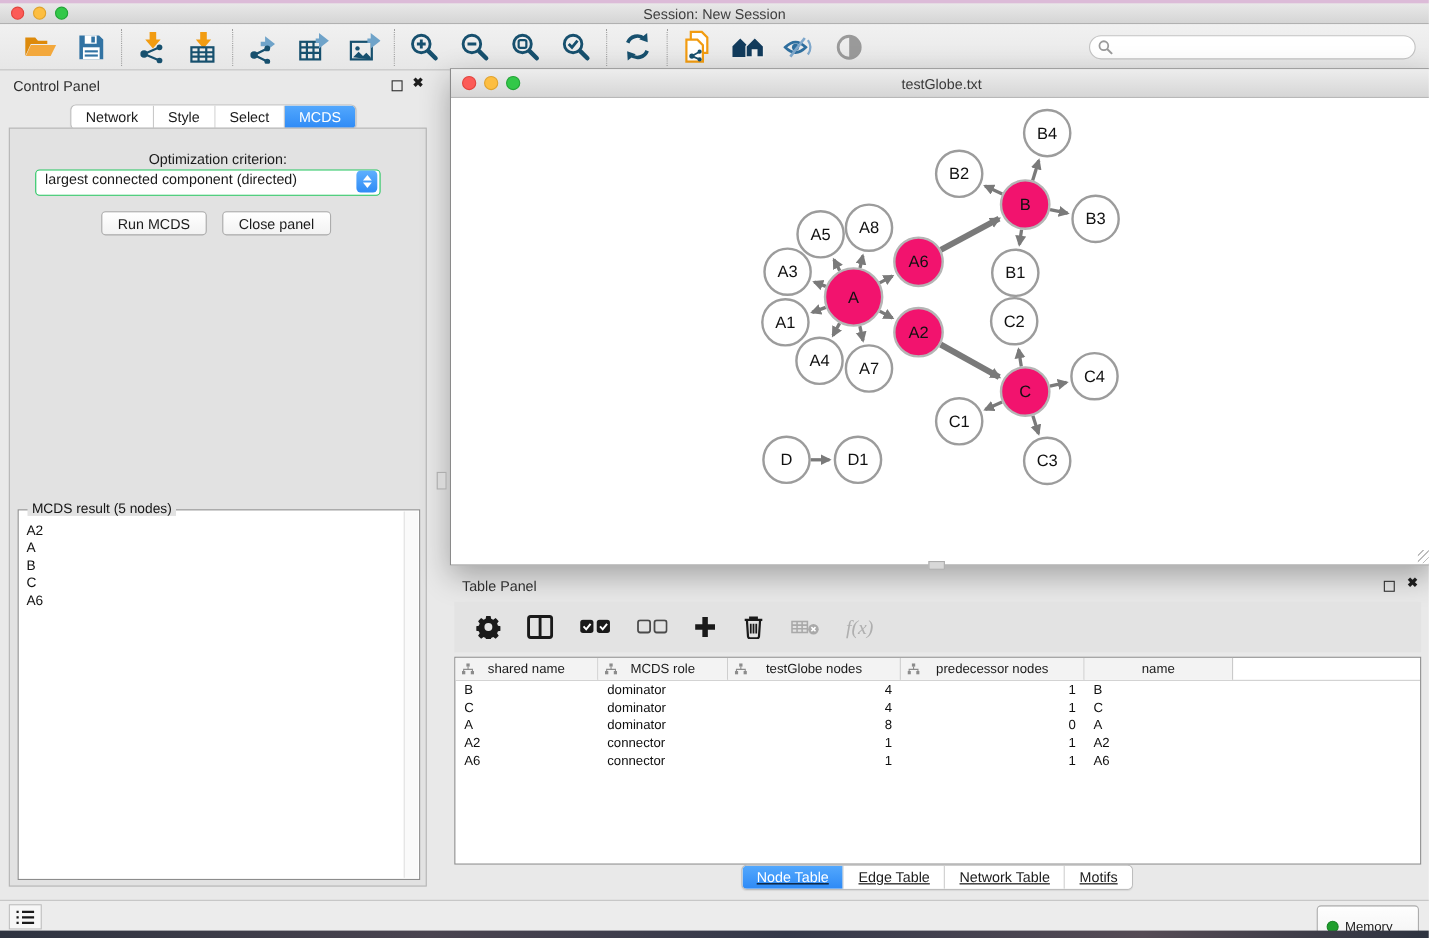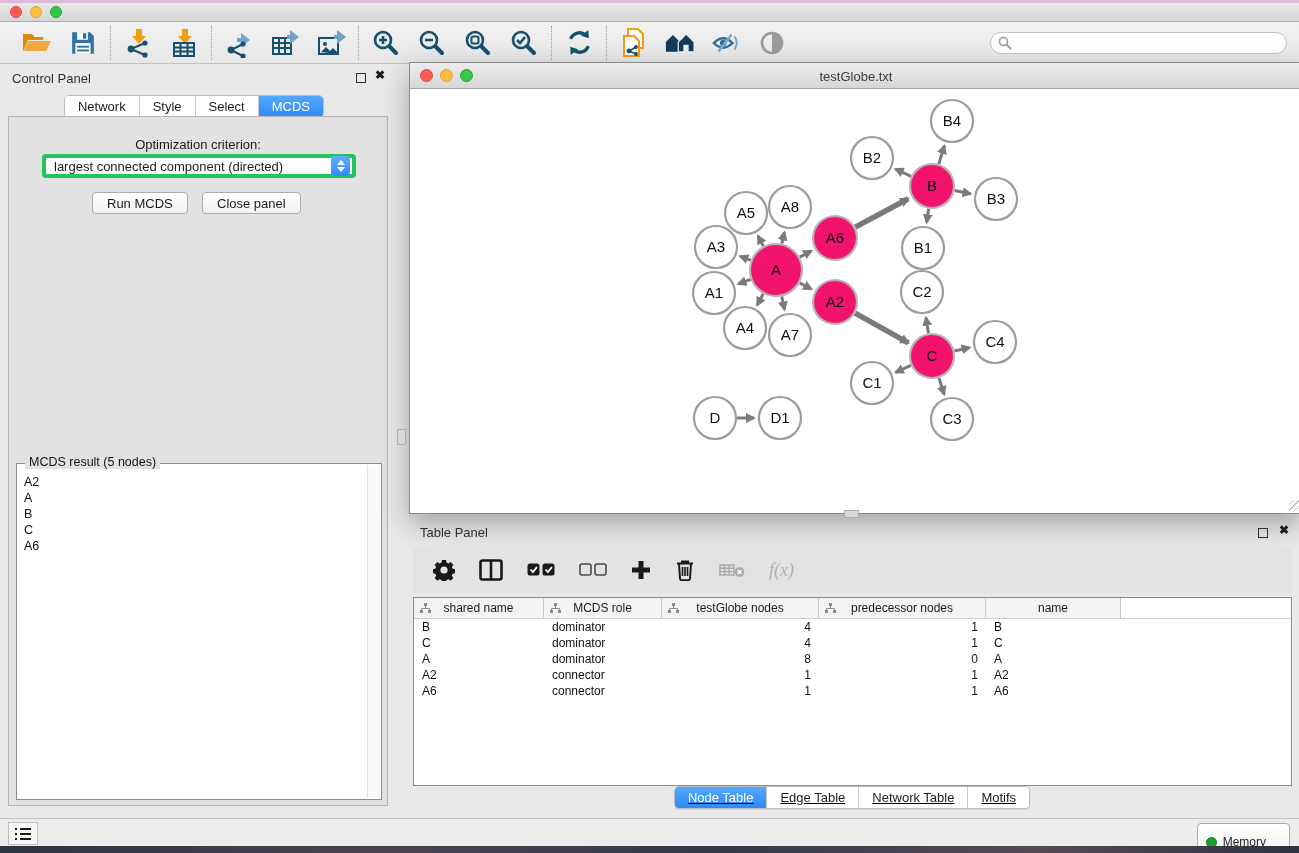--- a/index.html
+++ b/index.html
@@ -38,22 +38,22 @@
   .cp-float { left:356px; } .cp-close { left:375px; }
   .cp-tabs { position:absolute; left:0; right:8px; top:31px; display:flex; justify-content:center; }
   .seg-group { display:inline-flex; border:1px solid #BDBDBD; border-radius:5px; overflow:hidden;
     background:#FFFFFF; box-shadow:0 1px 1px rgba(0,0,0,0.08); }
   .seg { padding:3px 13px; font-size:13px; color:#1C1C1C; background:#FFFFFF; border-right:1px solid #C9C9C9; cursor:default; }
   .seg:last-child { border-right:none; }
   .seg.active { background:linear-gradient(#53A8FD,#2E8AF6); color:#FFFFFF; }
   .cp-body { position:absolute; left:8px; top:52px; width:380px; height:690px;
     background:#E2E2E2; border:1px solid #B5B5B5; }
   .opt-label { position:absolute; left:0; right:0; top:73px; text-align:center; font-size:13px; color:#1B1B1B; }
-  .criterion { position:absolute; left:42px; top:90px; width:314px; height:24px; background:#FFFFFF;
-    border:4px solid #22c55e; border-radius:4px; display:flex; align-items:center; }
+  .criterion { position:absolute; left:32px; top:90px; width:314px; height:24px; background:#FFFFFF;
+    border:1px solid #22c55e; border-radius:4px; display:flex; align-items:flex-start; }
   .criterion-text { flex:1; font-size:13px; color:#1B1B1B; padding-left:8px; white-space:nowrap; overflow:hidden; }
   .stepper { width:19px; height:20px; margin-right:2px; border-radius:4px;
     background:linear-gradient(#5FB0FE,#2F8BF6); display:flex; flex-direction:column; align-items:center; justify-content:center; }
   .stepper span { display:block; width:0; height:0; border-left:4px solid transparent; border-right:4px solid transparent; }
   .stepper .up { border-bottom:5px solid #FFFFFF; margin-bottom:2px; }
   .stepper .down { border-top:5px solid #FFFFFF; }
   .cp-btn { position:absolute; top:128px; height:22px; background:linear-gradient(#FFFFFF,#F2F2F2);
     border:1px solid #ACACAC; border-radius:4px; font-size:13px; color:#1B1B1B; padding:0 14px;
     font-family:Liberation Sans, sans-serif; }
   .btn-run { left:92px; } .btn-close { left:202px; }
@@ -114,20 +114,21 @@
 <body>
 
 <div class="screen">
 
   <div class="titlebar">
     <div class="tl-dots">
       <div class="dot r"></div>
       <div class="dot y"></div>
       <div class="dot g"></div>
     </div>
+    <div class="title-text">Session: New Session</div>
   </div>
 
   <div class="toolbar">
     <div class="tb-group">
       <span class="tb-icon">
         <svg width="30" height="26" viewBox="0 0 30 26">
             <path fill="#DD8A0B" d="M1 4 h9 l2.5 3 H21 v3 H6 L1 21 Z"></path>
             <path fill="#F3A83C" d="M6 11 h23 l-5 10 H1.5 Z"></path>
           </svg>
       </span>

